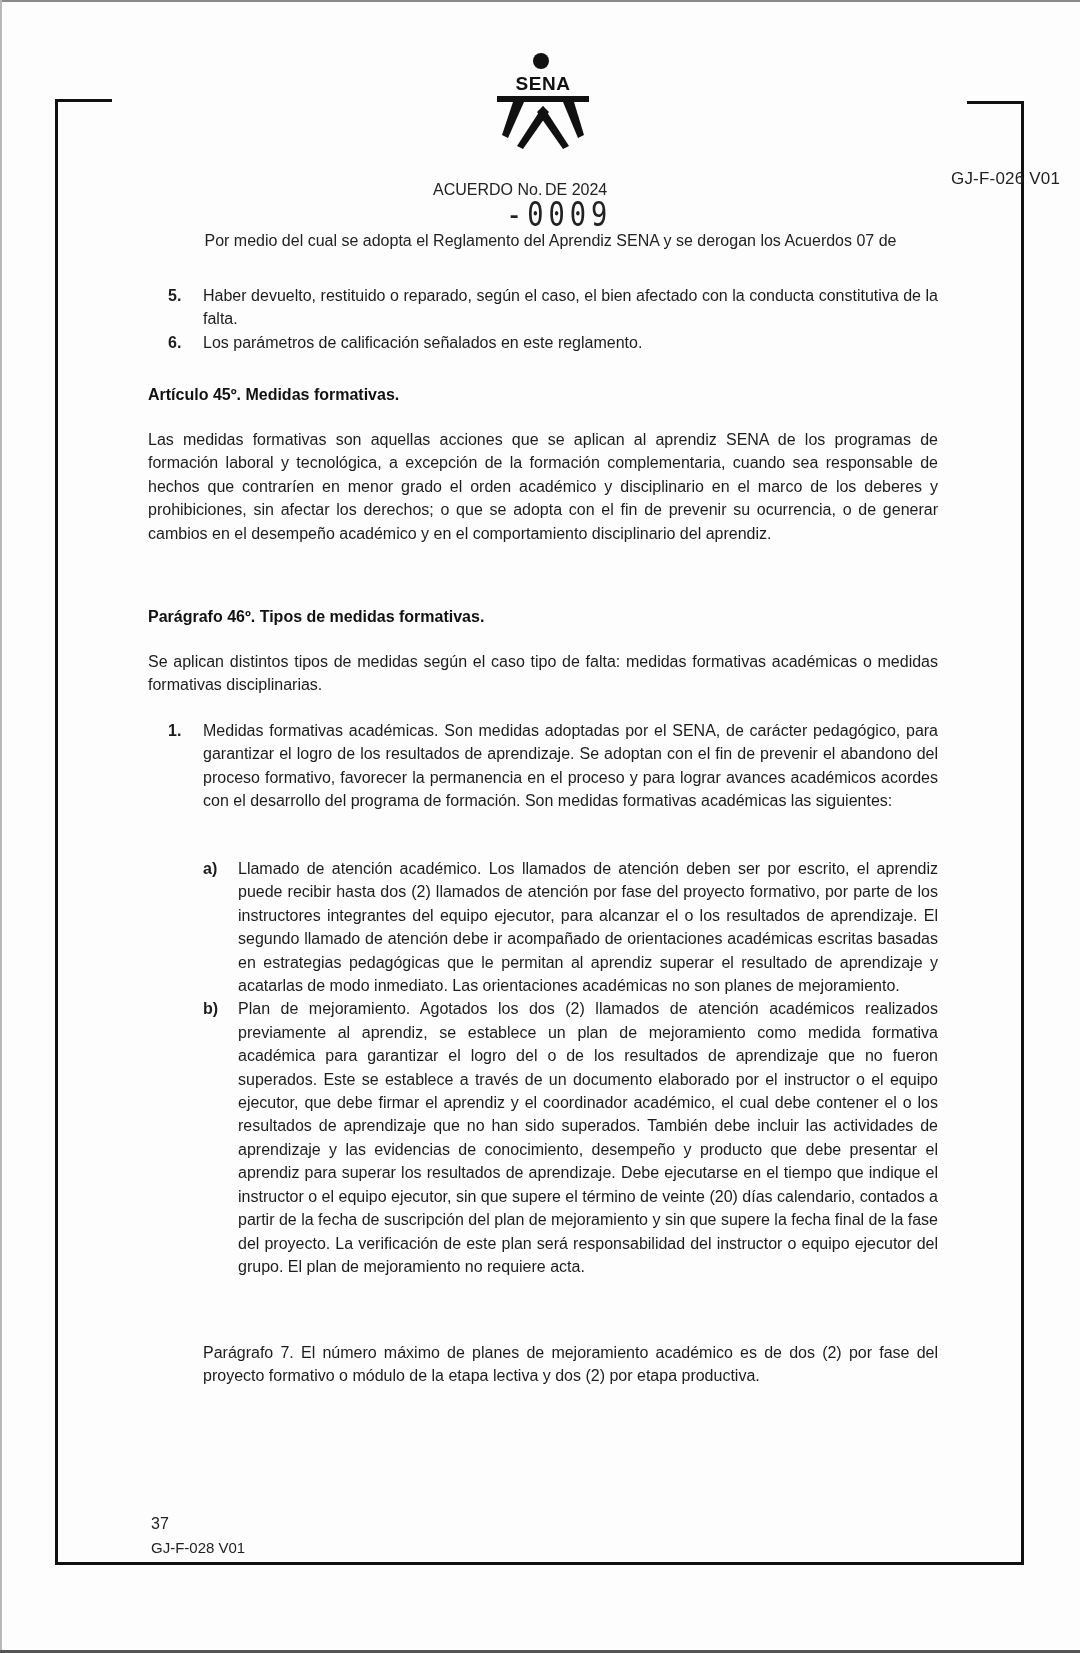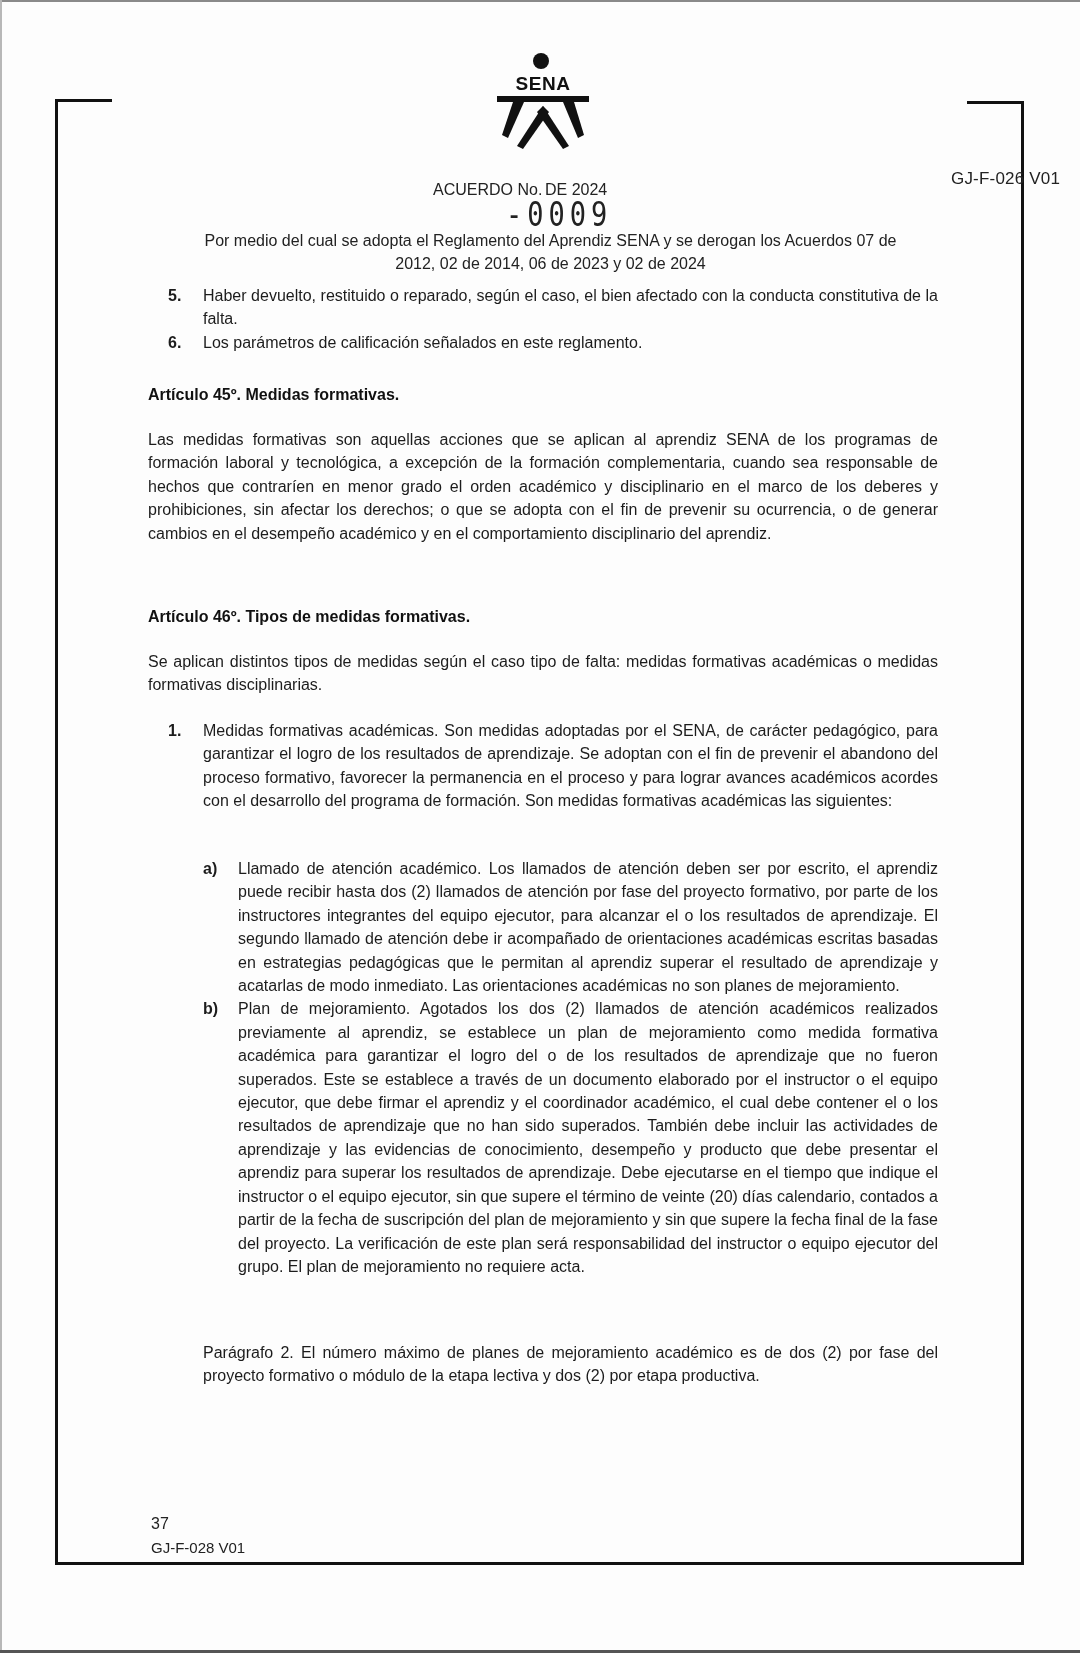--- a/index.html
+++ b/index.html
@@ -60,38 +60,37 @@
   <polygon points="50,54 44,60 70,97 76,94" fill="#111"></polygon>
 </svg>
 
 <div class="form-code">GJ-F-026 V01</div>
 <div class="acuerdo">
   <span class="no">ACUERDO No.</span><span>DE 2024</span>
 </div>
 <div class="stamp-num">-0009</div>
 <div class="subtitle">
   <div>Por medio del cual se adopta el Reglamento del Aprendiz SENA y se derogan los Acuerdos 07 de</div>
-  <div>2012, 02 de 2014, 06 de 2023 y 02 de 2024</div>
 </div>
 
 <div class="body-text num-list" style="left:168px; top:284px; width:770px;">
   <div class="item">
     <span class="marker">5.</span>
     <span>Haber devuelto, restituido o reparado, según el caso, el bien afectado con la conducta constitutiva de la falta.</span>
   </div>
   <div class="item">
     <span class="marker">6.</span>
     <span>Los parámetros de calificación señalados en este reglamento.</span>
   </div>
 </div>
 
 <div class="heading" style="left:148px; top:386px;">Artículo 45º. Medidas formativas.</div>
 <div class="body-text" style="left:148px; top:428px; width:790px;">Las medidas formativas son aquellas acciones que se aplican al aprendiz SENA de los programas de formación laboral y tecnológica, a excepción de la formación complementaria, cuando sea responsable de hechos que contraríen en menor grado el orden académico y disciplinario en el marco de los deberes y prohibiciones, sin afectar los derechos; o que se adopta con el fin de prevenir su ocurrencia, o de generar cambios en el desempeño académico y en el comportamiento disciplinario del aprendiz.</div>
 
-<div class="heading" style="left:148px; top:608px;">Artículo 46º. Tipos de medidas formativas.</div>
+<div class="heading" style="left:148px; top:608px;">Parágrafo 46º. Tipos de medidas formativas.</div>
 <div class="body-text" style="left:148px; top:650px; width:790px;">Se aplican distintos tipos de medidas según el caso tipo de falta: medidas formativas académicas o medidas formativas disciplinarias.</div>
 
 <div class="body-text num-list" style="left:168px; top:719px; width:770px;">
   <div class="item">
     <span class="marker">1.</span>
     <b>Medidas formativas académicas.</b><span> Son medidas adoptadas por el SENA, de carácter pedagógico, para garantizar el logro de los resultados de aprendizaje. Se adoptan con el fin de prevenir el abandono del proceso formativo, favorecer la permanencia en el proceso y para lograr avances académicos acordes con el desarrollo del programa de formación. Son medidas formativas académicas las siguientes:</span>
   </div>
 </div>
 
 <div class="body-text alpha-list" style="left:203px; top:857px; width:735px;">
@@ -99,17 +98,17 @@
     <span class="marker">a)</span>
     <b>Llamado de atención académico</b><span>. Los llamados de atención deben ser por escrito, el aprendiz puede recibir hasta dos (2) llamados de atención por fase del proyecto formativo, por parte de los instructores integrantes del equipo ejecutor, para alcanzar el o los resultados de aprendizaje. El segundo llamado de atención debe ir acompañado de orientaciones académicas escritas basadas en estrategias pedagógicas que le permitan al aprendiz superar el resultado de aprendizaje y acatarlas de modo inmediato. Las orientaciones académicas no son planes de mejoramiento.</span>
   </div>
   <div class="item">
     <span class="marker">b)</span>
     <b>Plan de mejoramiento</b><span>. Agotados los dos (2) llamados de atención académicos realizados previamente al aprendiz, se establece un plan de mejoramiento como medida formativa académica para garantizar el logro del o de los resultados de aprendizaje que no fueron superados. Este se establece a través de un documento elaborado por el instructor o el equipo ejecutor, que debe firmar el aprendiz y el coordinador académico, el cual debe contener el o los resultados de aprendizaje que no han sido superados. También debe incluir las actividades de aprendizaje y las evidencias de conocimiento, desempeño y producto que debe presentar el aprendiz para superar los resultados de aprendizaje. Debe ejecutarse en el tiempo que indique el instructor o el equipo ejecutor, sin que supere el término de veinte (20) días calendario, contados a partir de la fecha de suscripción del plan de mejoramiento y sin que supere la fecha final de la fase del proyecto. La verificación de este plan será responsabilidad del instructor o equipo ejecutor del grupo. El plan de mejoramiento no requiere acta.</span>
   </div>
 </div>
 
 <div class="body-text" style="left:203px; top:1341px; width:735px;">
-  <b>Parágrafo 2.</b><span> El número máximo de planes de mejoramiento académico es de dos (2) por fase del proyecto formativo o módulo de la etapa lectiva y dos (2) por etapa productiva.</span>
+  <b>Parágrafo 7.</b><span> El número máximo de planes de mejoramiento académico es de dos (2) por fase del proyecto formativo o módulo de la etapa lectiva y dos (2) por etapa productiva.</span>
 </div>
 
 <div class="footer-page">37</div>
 <div class="footer-code">GJ-F-028 V01</div>
 
 </body></html>

